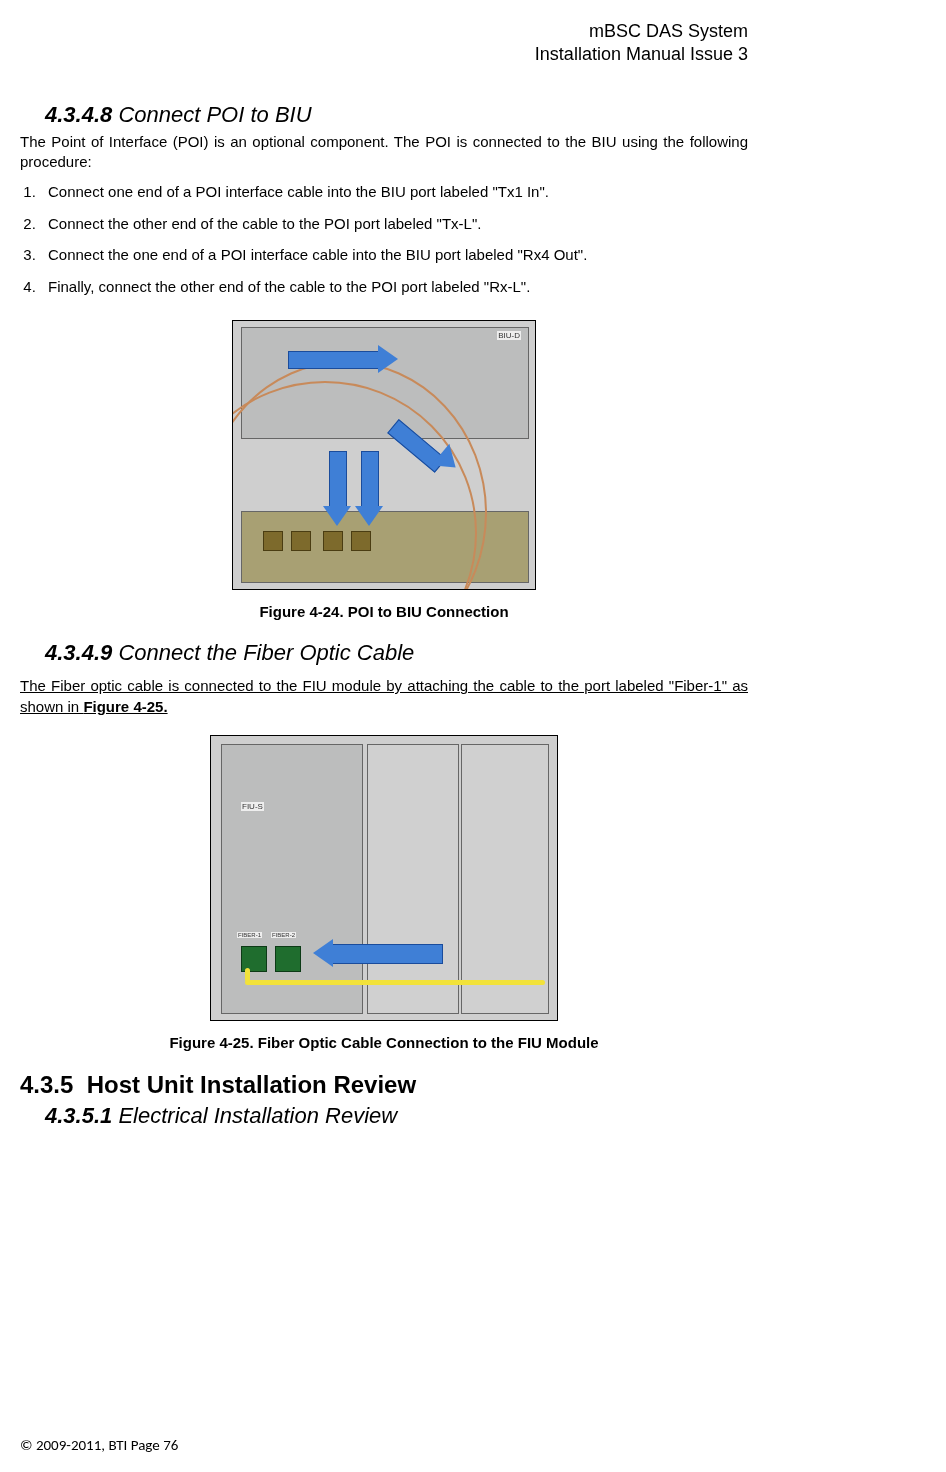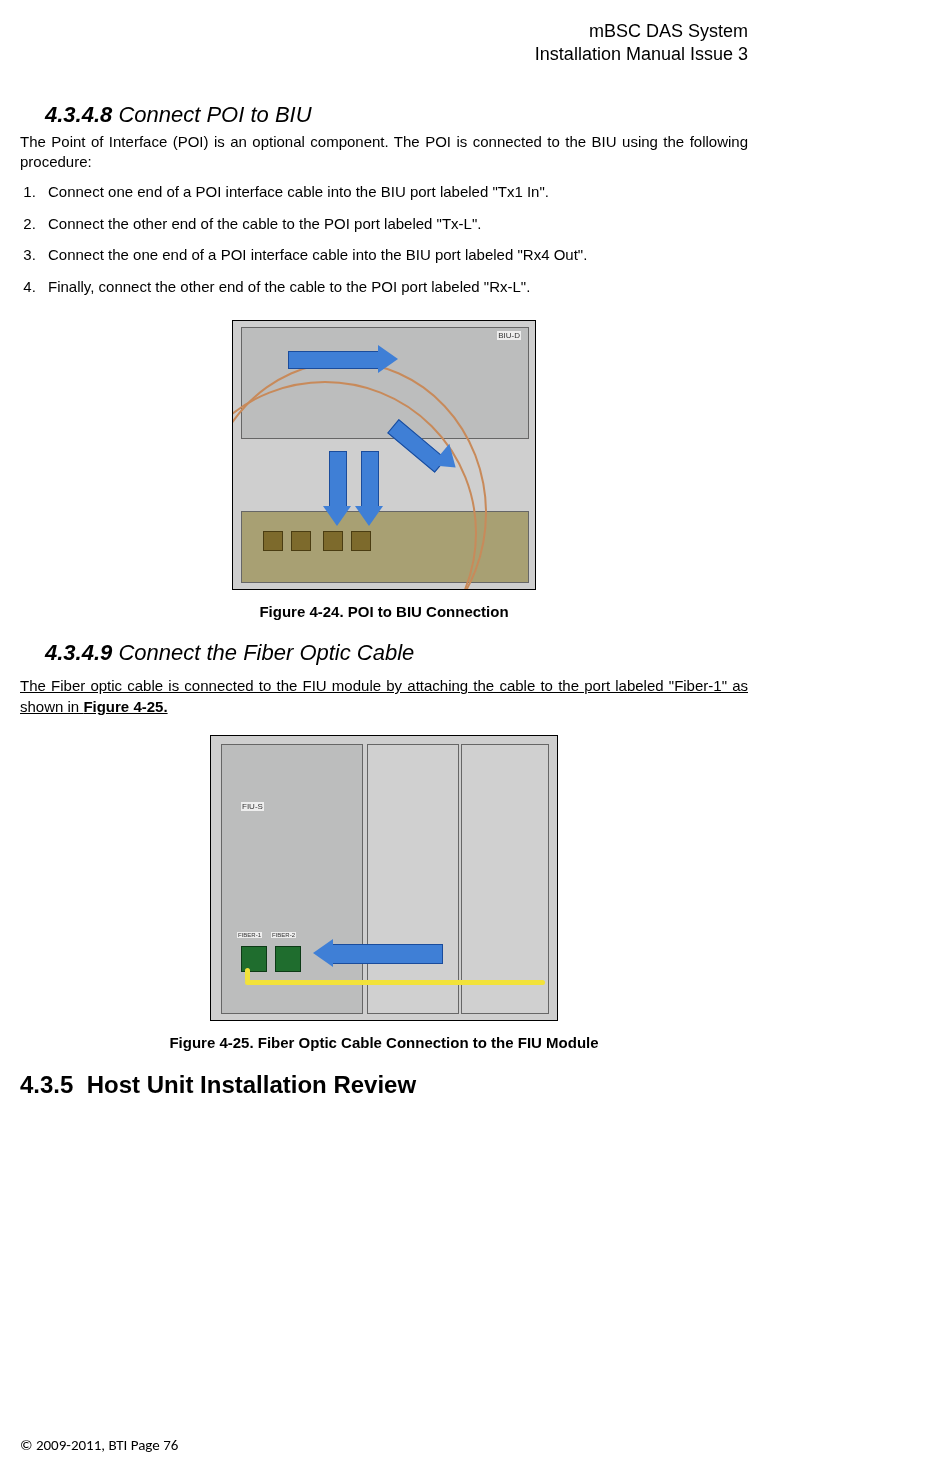--- a/index.html
+++ b/index.html
@@ -255,18 +255,21 @@
         <div class="arrow-shaft" style="width:110px;height:18px;"></div>
       </div>
     </div>
   </div>
   <div class="fig-caption">Figure 4-25. Fiber Optic Cable Connection to the FIU Module</div>
 
   <div class="h2">
     <span>4.3.5</span>&nbsp;&nbsp;<span>Host Unit Installation Review</span>
   </div>
 
+  <div class="sec-head">
+    <span class="sec-num">4.3.5.1</span><span class="sec-title"> Electrical Installation Review</span>
+  </div>
 
   <div class="footer">
     <span>© 2009-2011, BTI Page </span><span>76</span>
   </div>
 
 </div>
 
 </body></html>

